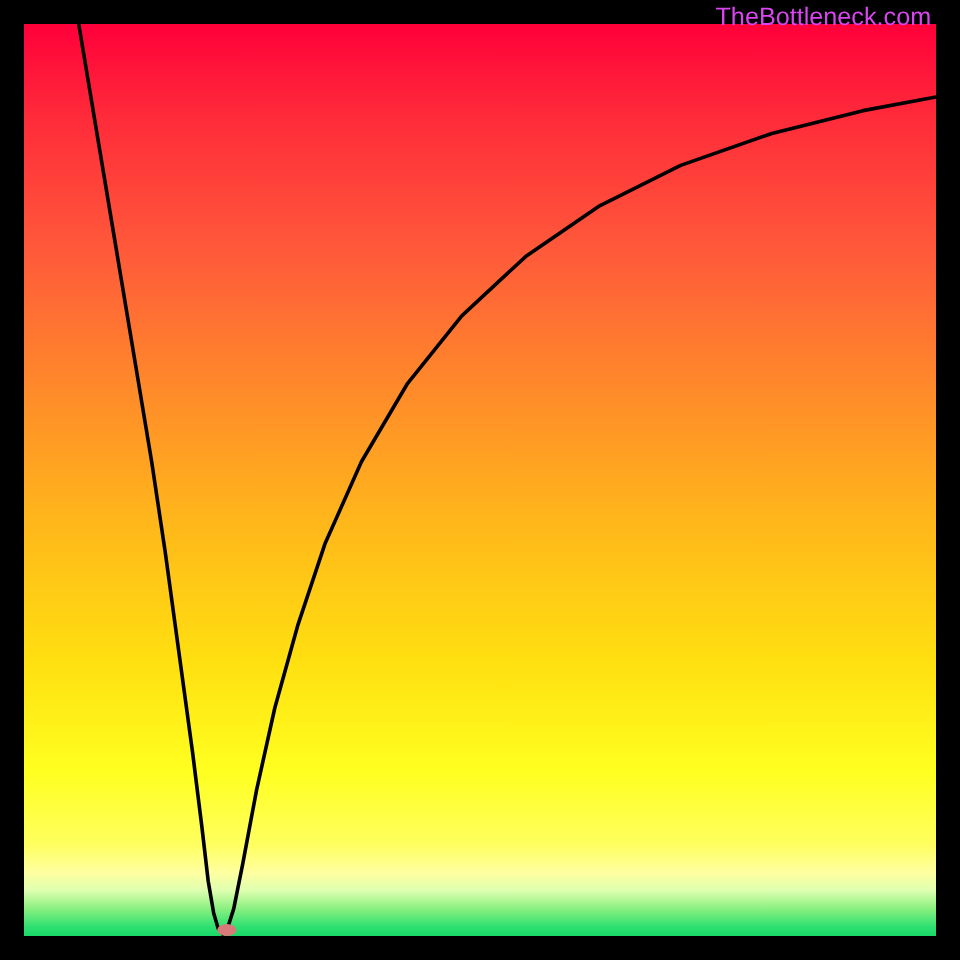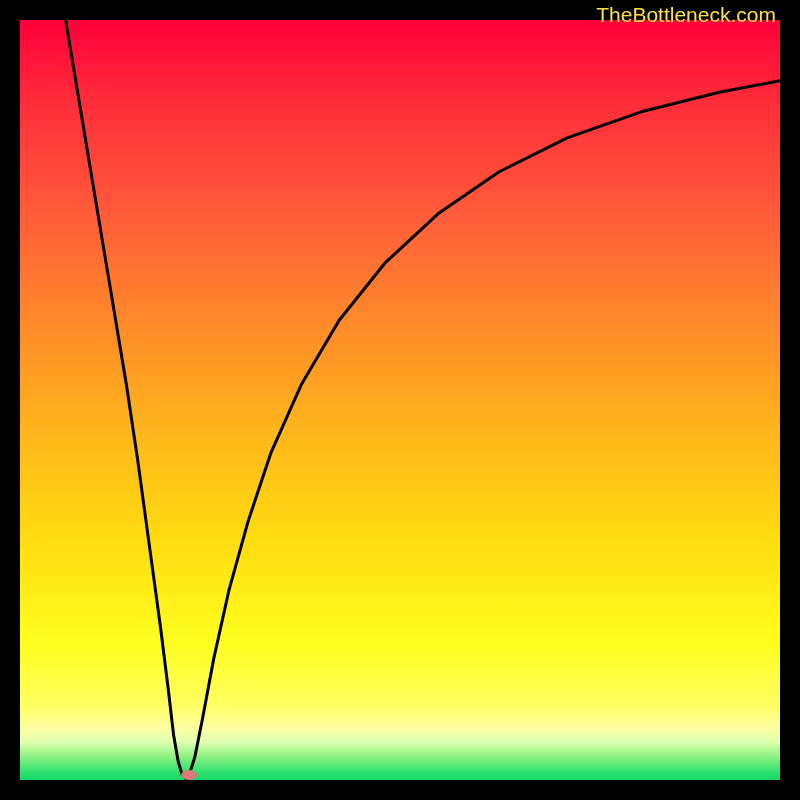--- a/index.html
+++ b/index.html
@@ -42,21 +42,21 @@
       #dfffb0 95%,
       #8af080 97%,
       #2de070 99%,
       #18d868 100%
     );
   }
   .attribution {
     position: absolute;
     top: 3px;
     right: 24px;
-    color: #fde047;
+    color: #d946ef;
     font-size: 21px;
     font-weight: 400;
     letter-spacing: 0px;
     z-index: 5;
   }
   .curve {
     position: absolute;
     inset: 0;
     z-index: 3;
   }

